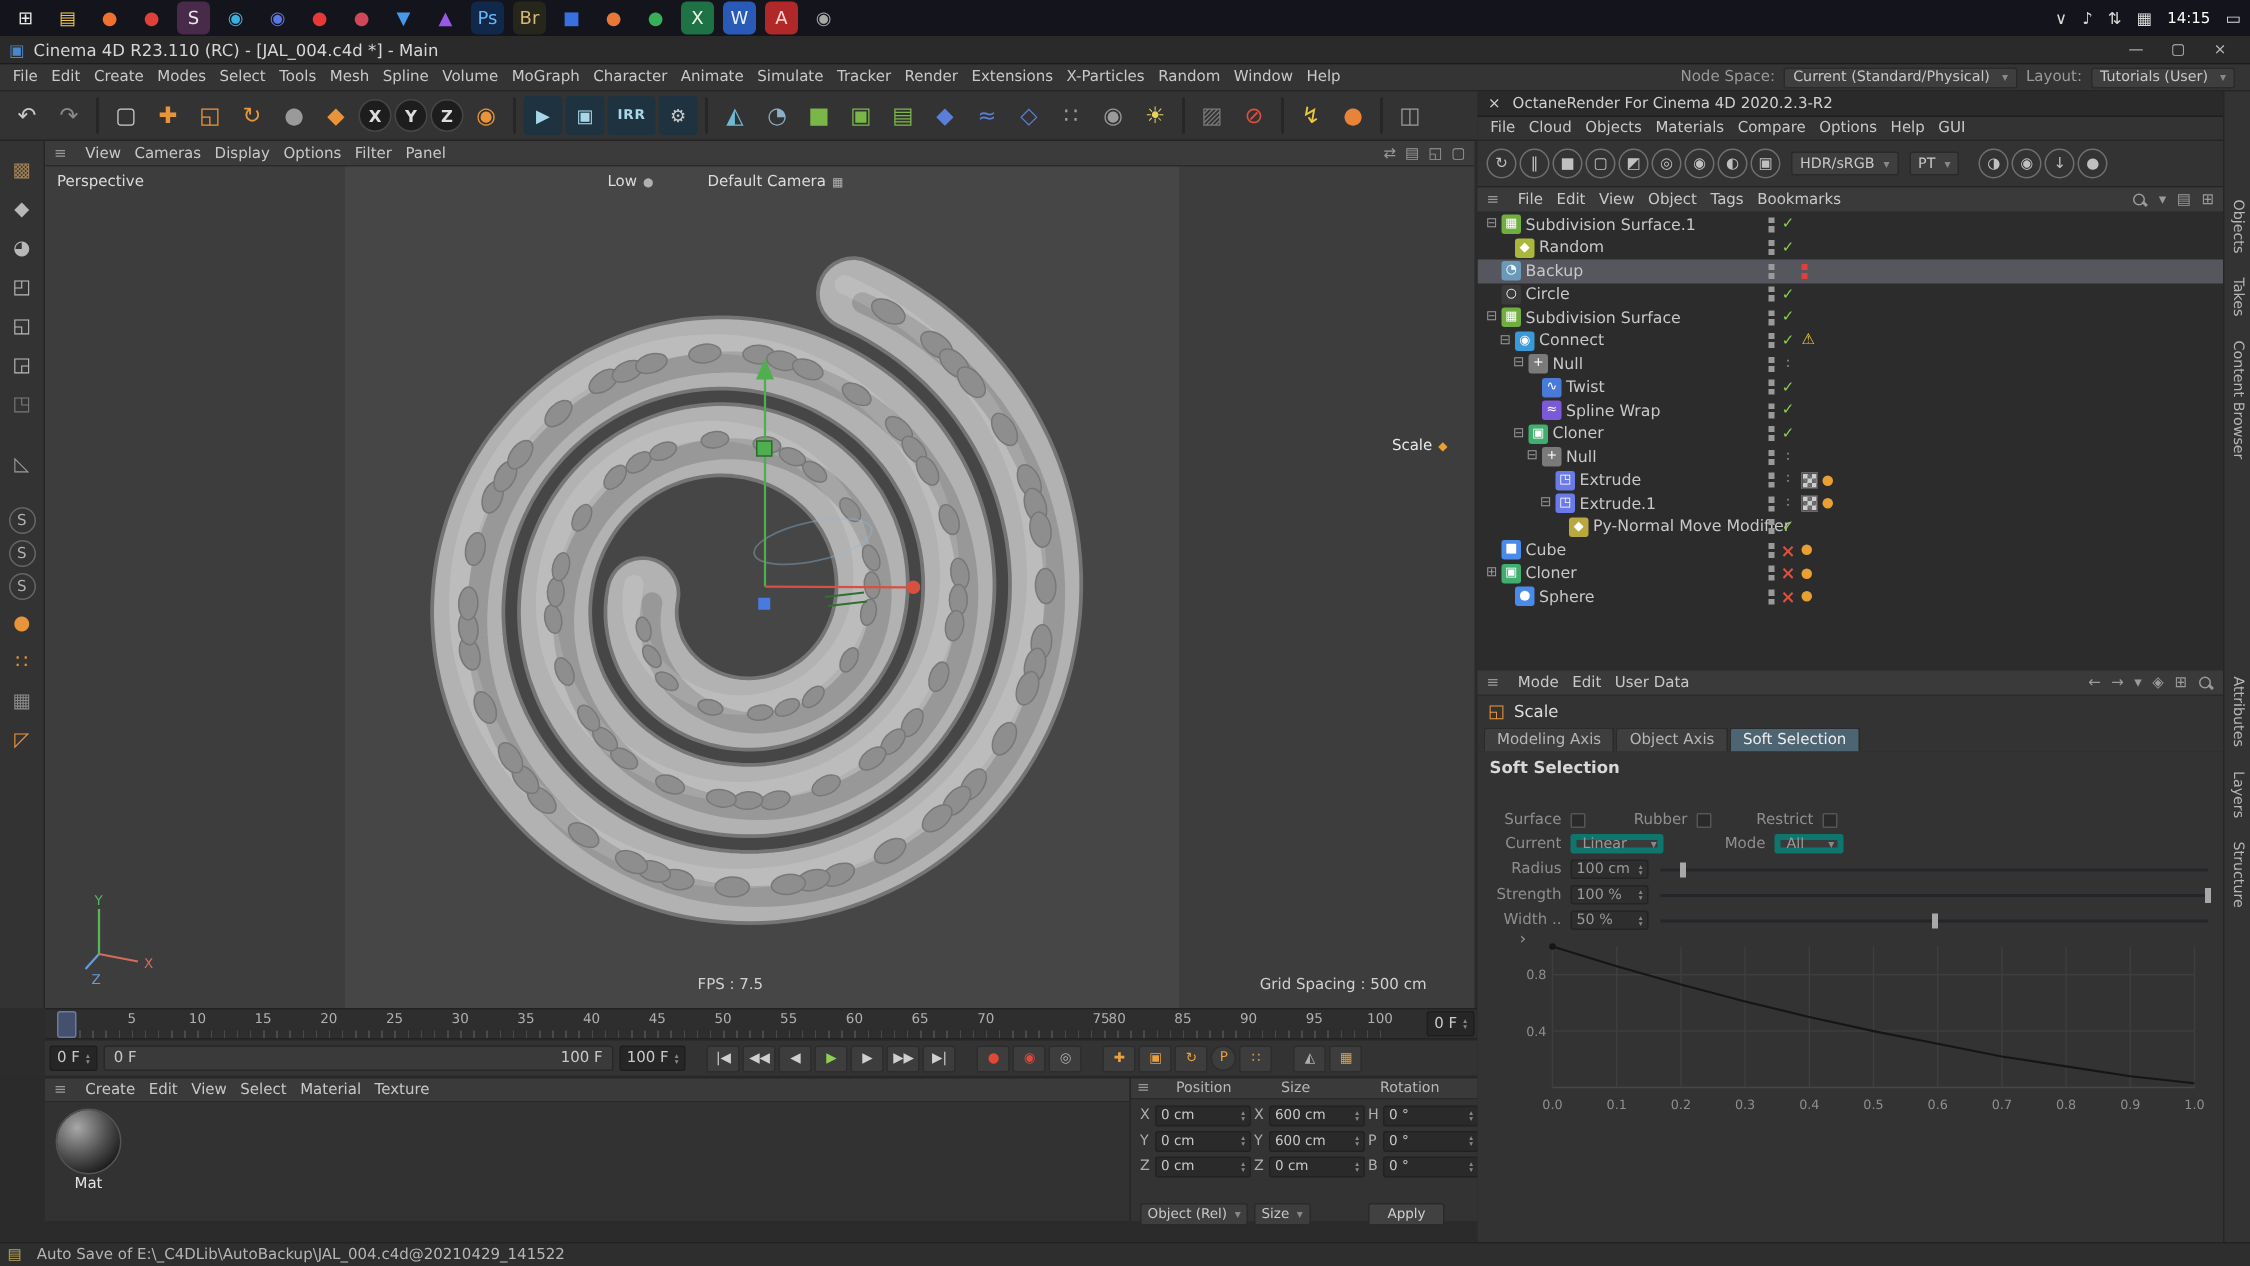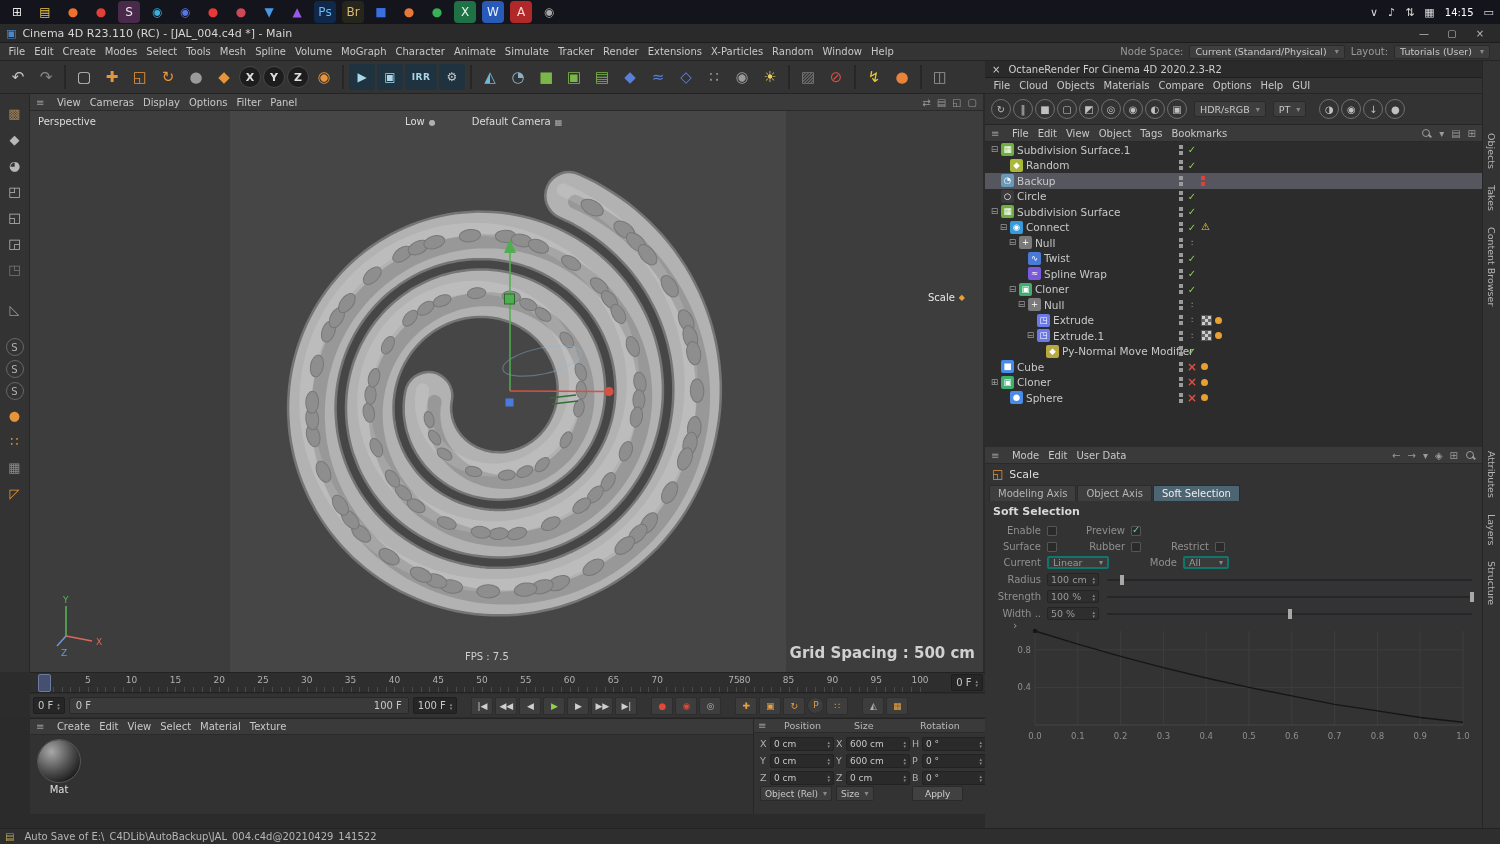--- a/index.html
+++ b/index.html
@@ -50,21 +50,21 @@
 #vp-canvas{position:absolute;top:17px;left:0;right:0;bottom:0;background:#3d3d3d;overflow:hidden;}
 #vp-band{position:absolute;top:0;bottom:0;left:200px;width:556px;background:#464646;}
 #viewport-svg{position:absolute;top:0;left:0;}
 .vp-label{position:absolute;font-size:10px;color:#dcdcdc;}
 #vp-perspective{top:5px;left:8px;}
 #vp-center{position:absolute;top:5px;left:375px;display:flex;gap:36px;font-size:10px;color:#dcdcdc;}
 .lod-ic,.cam-ic{color:#b0b0b0;font-size:8px;margin-left:4px;}
 #vp-scale-hint{position:absolute;top:181px;right:18px;font-size:10px;color:#e8e8e8;display:flex;align-items:center;gap:4px;}
 #vp-scale-hint i{color:#e8a030;font-size:8px;}
 #vp-fps{position:absolute;bottom:10px;left:435px;font-size:10px;color:#d0d0d0;}
-#vp-grid{position:absolute;bottom:10px;right:8px;font-size:15px;color:#d0d0d0;font-weight:bold;}
+#vp-grid{position:absolute;bottom:10px;right:32px;font-size:10px;color:#d0d0d0;}
 #axis-triad{position:absolute;left:14px;bottom:14px;}
 
 
 #tl-underlay{position:absolute;top:672px;left:0;width:985px;height:45px;background:#2c2c2c;}
 #ruler{position:absolute;top:672px;left:30px;width:955px;height:21px;background:#2e2e2e;border-top:1px solid #222;border-bottom:1px solid #232323;}
 .tick{position:absolute;top:2px;transform:translateX(-50%);font-size:9px;color:#b0b0b0;}
 #ruler-minors{position:absolute;left:14px;bottom:0;width:878px;height:5px;background:repeating-linear-gradient(90deg,#4a4a4a 0 1px,transparent 1px 8.76px);}
 #playhead{position:absolute;left:8px;top:1px;width:13px;height:18px;background:#44506e;border:1px solid #6a7aa0;border-radius:2px;}
 #ruler-spin{position:absolute;right:2px;top:1px;}
 #transport{position:absolute;top:694px;left:30px;width:955px;height:23px;background:#333;display:flex;align-items:center;padding:0 3px;gap:4px;}
@@ -86,21 +86,21 @@
 
 
 #coords{position:absolute;top:718px;left:753px;width:232px;height:96px;background:#333;border-left:1px solid #262626;border-top:1px solid #242424;font-size:9.5px;}
 .coord-header{position:relative;height:14px;background:#3a3a3a;border-bottom:1px solid #2a2a2a;}
 .coord-header .hamb{position:absolute;left:4px;top:1px;font-size:10px;}
 .chead{position:absolute;top:1px;color:#b8b8b8;}
 .ccol{position:absolute;top:16px;width:74px;}
 .crow{display:flex;align-items:center;gap:3px;height:17px;}
 .clab{width:7px;color:#b0b0b0;}
 .vbox{background:#2a2a2a;border:1px solid #222;border-radius:2px;height:14px;display:inline-flex;align-items:center;justify-content:space-between;gap:2px;padding:0 3px;color:#c8c8c8;font-size:9px;flex:1;}
-.cctrl{margin-top:0;display:flex;}
+.cctrl{margin-top:16px;display:flex;}
 .cdrop{background:#3e3e3e;border:1px solid #2a2a2a;border-radius:2px;height:15px;display:inline-flex;align-items:center;gap:5px;padding:0 4px;font-size:9px;color:#c8c8c8;}
 #apply-btn{background:#414141;border:1px solid #2a2a2a;border-radius:2px;height:15px;padding:0 12px;display:inline-flex;align-items:center;font-size:9px;color:#d0d0d0;}
 
 
 .rp{position:absolute;left:985px;width:497px;}
 #octane-title{top:61px;height:17px;background:#2a2a2a;border-bottom:1px solid #1e1e1e;display:flex;align-items:center;gap:8px;padding:0 7px;font-size:10px;color:#cfcfcf;}
 #octane-menu{top:78px;height:16px;background:#333;border-bottom:1px solid #262626;display:flex;align-items:center;padding:0 4px;font-size:10px;}
 #octane-toolbar{top:94px;height:31px;background:#333;border-bottom:1px solid #252525;display:flex;align-items:center;gap:3px;padding:0 6px;}
 .oicon{width:20px;height:20px;border:1px solid #6f6f6f;border-radius:50%;color:#c0c0c0;font-size:10px;display:flex;align-items:center;justify-content:center;flex:none;}
 .odrop{background:#3e3e3e;border:1px solid #2a2a2a;border-radius:2px;height:16px;display:inline-flex;align-items:center;gap:6px;padding:0 5px;font-size:9.5px;color:#c8c8c8;margin-left:4px;}
@@ -132,21 +132,21 @@
 #attr-tabs{top:484px;height:17px;background:#333;display:flex;align-items:flex-end;gap:1px;padding-left:4px;}
 .atab{padding:2px 8px 2px;font-size:10px;background:#3e3e3e;color:#b5b5b5;border:1px solid #2b2b2b;border-bottom:none;border-radius:2px 2px 0 0;}
 .atab.active{background:#4d6473;color:#eee;}
 #attr-body{top:501px;height:327px;background:#333;}
 #attr-section-title{position:absolute;top:4px;left:8px;font-size:11px;font-weight:bold;color:#d8d8d8;}
 .arow{position:absolute;left:6px;right:10px;height:15px;display:flex;align-items:center;font-size:10px;color:#8f8f8f;}
 .alab{width:50px;text-align:right;margin-right:6px;flex:none;}
 .alab.w2{width:44px;margin-left:24px;}
 .cb{width:10px;height:10px;background:#2a2a2a;border:1px solid #555;border-radius:1px;position:relative;flex:none;}
 .cb.checked::after{content:"✓";position:absolute;left:0;top:-3px;color:#6fc0b0;font-size:10px;}
-.gdrop{background:#3a3a3a;border:2px solid #0f766e;border-radius:2px;height:13px;display:inline-flex;align-items:center;justify-content:space-between;gap:16px;padding:0 4px;font-size:9.5px;color:#9a9a9a;}
+.gdrop{background:#3a3a3a;border:4px solid #0f766e;border-radius:2px;height:13px;display:inline-flex;align-items:center;justify-content:space-between;gap:16px;padding:0 4px;font-size:9.5px;color:#9a9a9a;}
 .vbox2{background:#2e2e2e;border:1px solid #242424;border-radius:2px;height:13px;width:52px;display:inline-flex;align-items:center;justify-content:space-between;padding:0 3px;font-size:9.5px;color:#9a9a9a;flex:none;}
 .slider{position:relative;flex:1;height:12px;margin-left:8px;}
 .sl-track{position:absolute;left:0;right:0;top:5px;height:2px;background:#23262b;}
 .sl-handle{position:absolute;top:1px;width:4px;height:10px;background:#a8a8a8;}
 #curve-expand{position:absolute;top:118px;left:28px;color:#999;font-size:11px;}
 #curve-svg{position:absolute;top:126px;left:30px;}
 
 
 #side-strip{position:absolute;left:1482px;top:61px;width:18px;height:767px;background:#333;border-left:1px solid #262626;}
 .vtabs{position:absolute;left:0;right:0;display:flex;flex-direction:column;align-items:center;gap:16px;}
@@ -941,26 +941,20 @@
     <span>Scale</span>
   </div>
   <div id="attr-tabs" class="rp">
 
   <span class="atab">Modeling Axis</span>
       <span class="atab">Object Axis</span>
       <span class="atab active">Soft Selection</span>
     </div>
   <div id="attr-body" class="rp">
     <div id="attr-section-title">Soft Selection</div>
-    <div class="arow" style="top:22px">
-      <span class="alab">Enable</span>
-      <span class="cb"></span>
-      <span class="alab w2">Preview</span>
-      <span class="cb checked"></span>
-    </div>
     <div class="arow" style="top:38px">
       <span class="alab">Surface</span>
       <span class="cb"></span>
       <span class="alab w2">Rubber</span>
       <span class="cb"></span>
       <span class="alab w2">Restrict</span>
       <span class="cb"></span>
     </div>
     <div class="arow" style="top:54px">
       <span class="alab">Current</span>

